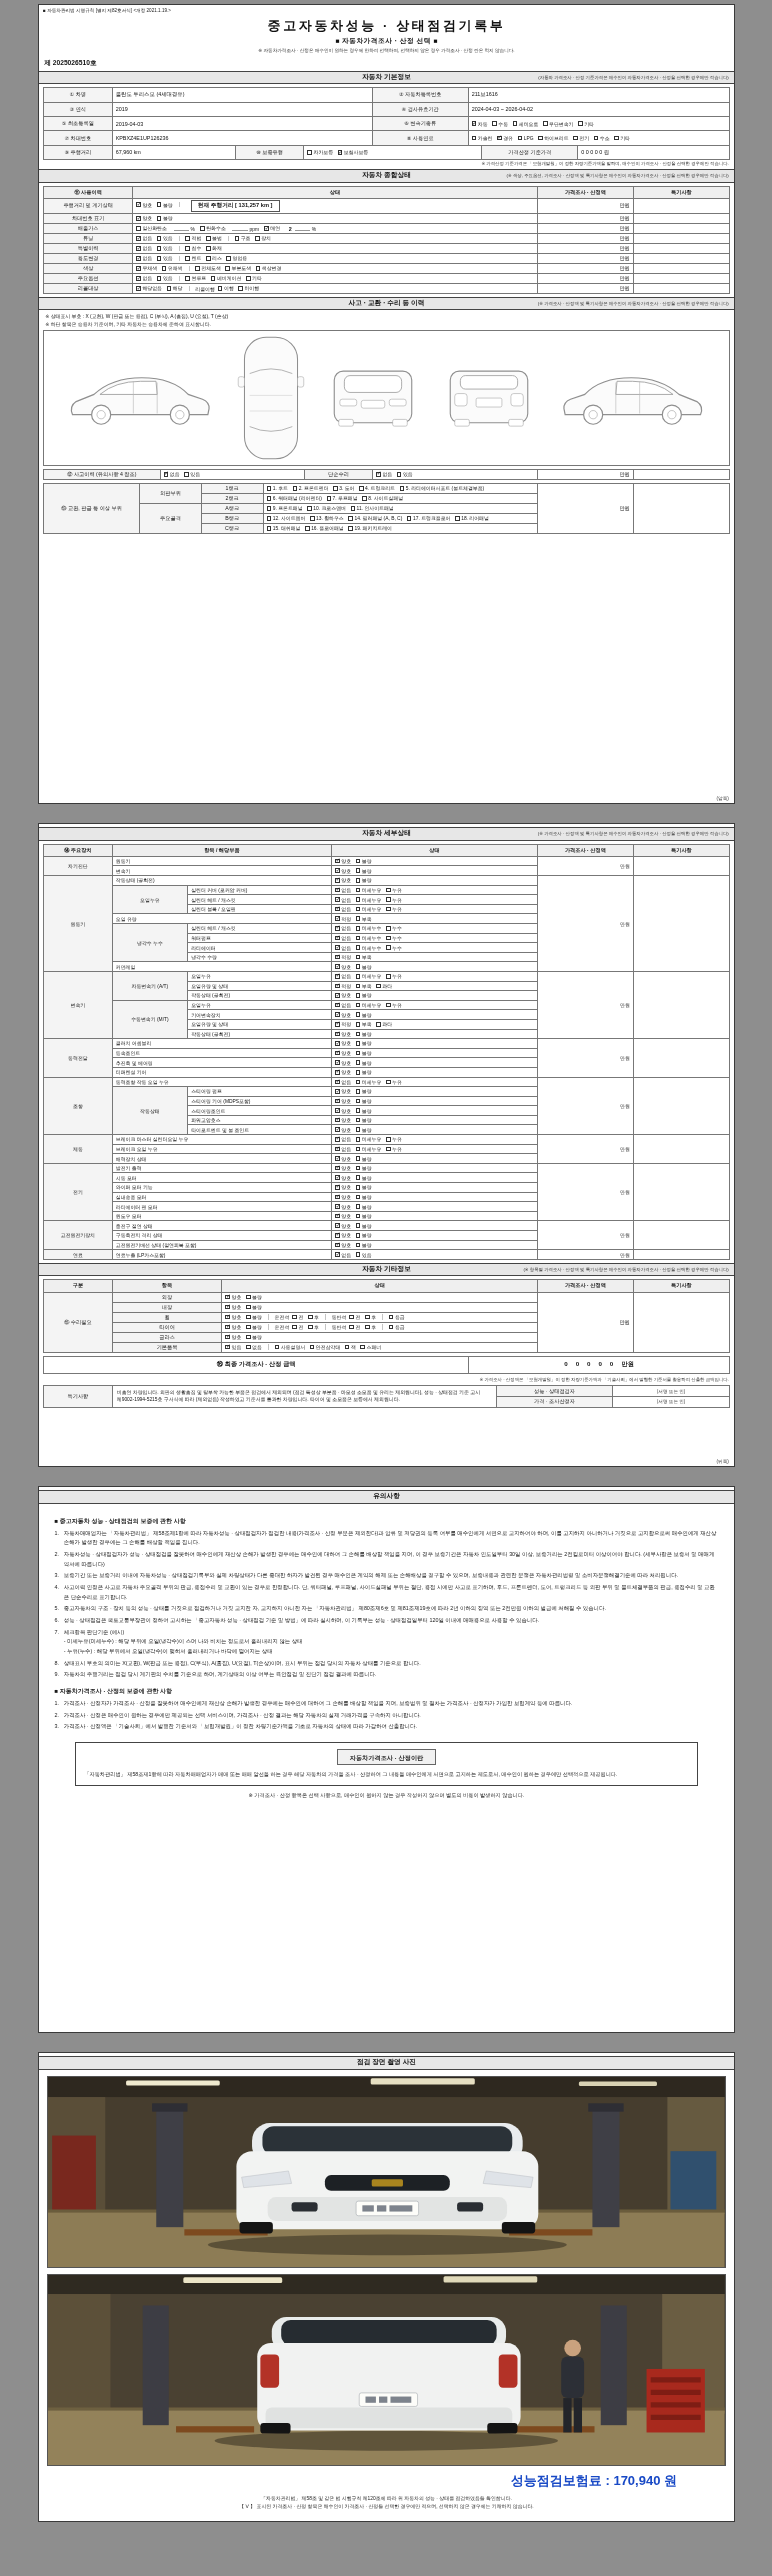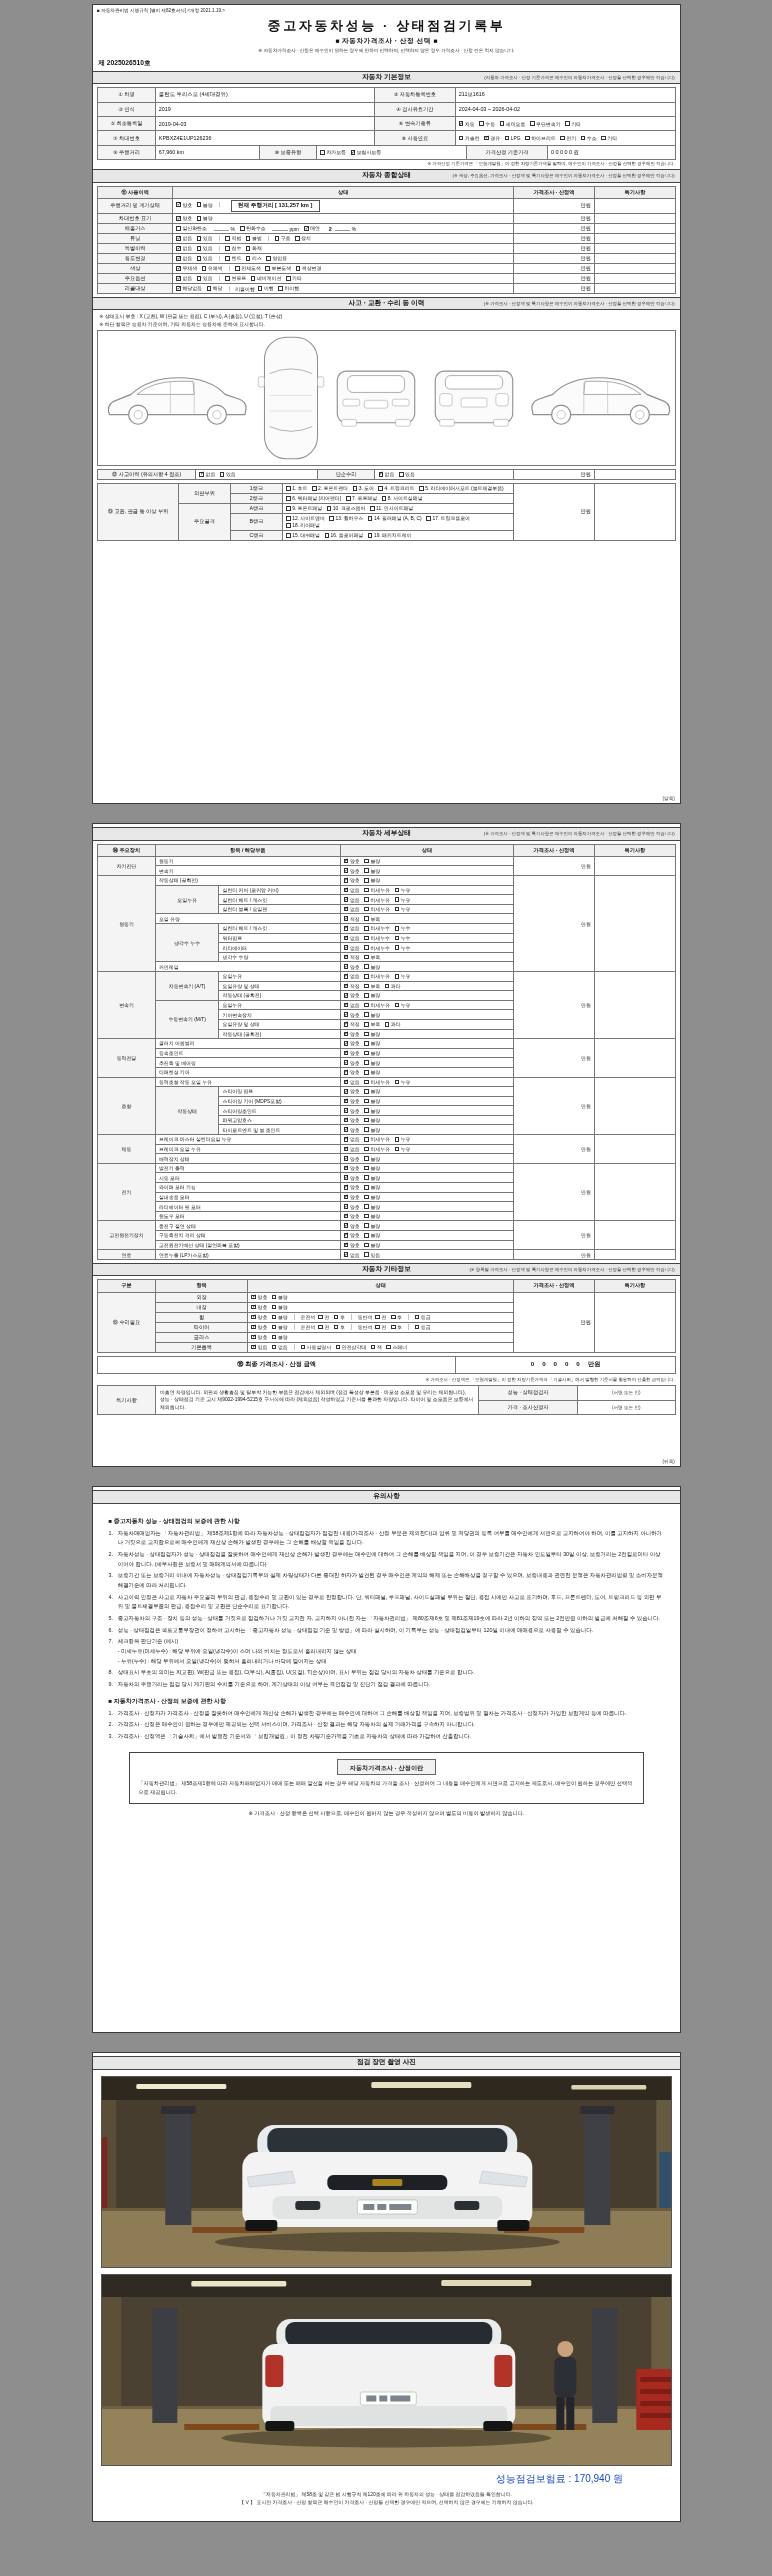--- a/index.html
+++ b/index.html
@@ -1,18 +1,18 @@
 <!DOCTYPE html>
 <html style="font-size:8.2px"><head>
 <meta charset="utf-8">
 <style>
 *{margin:0;padding:0;box-sizing:border-box}
 html{background:#8e8e8e}
 body{width:773px;min-height:2576px;background:#8e8e8e;font-family:"Liberation Sans","DejaVu Sans",sans-serif;color:#111;padding-top:4.1px}
-.paper{width:589px;margin:0 auto 19px;background:#fff;border:0.5px solid #3a3a3a;position:relative;padding-bottom:9px}
+.paper{width:697px;margin:0 auto 19px;background:#fff;border:0.5px solid #3a3a3a;position:relative;padding-bottom:9px}
 .p1{min-height:800px}.p2{min-height:644px}.p3{min-height:547px}.p4{min-height:470px}
 .formref{font-size:4.6px;color:#222;padding:2.6px 4.1px 0}
 .titlewrap{text-align:center;margin:4.1px 0 1px}
 .title{font-size:13px;font-weight:bold;letter-spacing:2.6px}
 .titlesub{font-size:6.7px;font-weight:bold;margin-top:2.6px;letter-spacing:0.5px}
 .titlenote{font-size:4.6px;color:#333;margin-top:2.1px}
 .docno{font-size:6.7px;font-weight:bold;margin:5.2px 5.2px 3.1px}
 .secbar{display:flex;align-items:center;justify-content:center;position:relative;background:#e7e7e7;border-top:0.5px solid #444;border-bottom:0.5px solid #444;min-height:13.4px;font-size:6.7px;font-weight:bold;margin-top:3.1px}
 .secbar .note{position:absolute;right:5.2px;font-size:4.4px;font-weight:normal;color:#333;max-width:46%;text-align:right;line-height:1.2}
 .smallnote{font-size:4.4px;color:#333;margin:1px 5.2px 3.1px;text-align:right}
@@ -58,21 +58,21 @@
 .nnum{width:9.3px;flex:none}
 .ntx{flex:1}
 .nbox{border:0.8px solid #444;margin:10.3px 20.6px 5.2px;padding:6.2px 8.2px;text-align:center}
 .nboxtitle{font-weight:bold;font-size:6.2px;border:0.5px solid #666;display:inline-block;padding:1.5px 11.3px;margin-bottom:4.1px;background:#f1f1f1}
 .nboxbody{font-size:5.2px;line-height:1.7;text-align:left}
 .nfoot{text-align:center;font-size:5.2px;margin-top:5.2px}
 
 .photo{margin:6.2px 8.2px;border:0.5px solid #555;height:192px;overflow:hidden;background:#222}
 .photo svg{display:block;width:100%;height:100%}
 .sign-label{text-align:center;font-size:8.8px;font-weight:bold;letter-spacing:8.2px;padding-left:8.2px;margin:8.2px 0 2.1px}
-.insurance{color:#1849c6;font-size:10px;font-weight:normal;width:max-content;margin:3.1px 57px 5.2px auto}
+.insurance{color:#1849c6;font-size:13px;font-weight:bold;width:max-content;margin:3.1px 57px 5.2px auto}
 .foot{font-size:4.9px;text-align:center;margin:1.5px 5.2px;color:#222}
 .marker{position:absolute;right:5.2px;bottom:2.1px;font-size:4.6px;color:#333}
 </style>
 </head>
 <body>
 
 <div class="paper p1">
   <div class="formref">■ 자동차관리법 시행규칙 [별지 제82호서식] &lt;개정 2021.1.19.&gt;</div>
   <div class="titlewrap">
     <div class="title">중고자동차성능 · 상태점검기록부</div>

